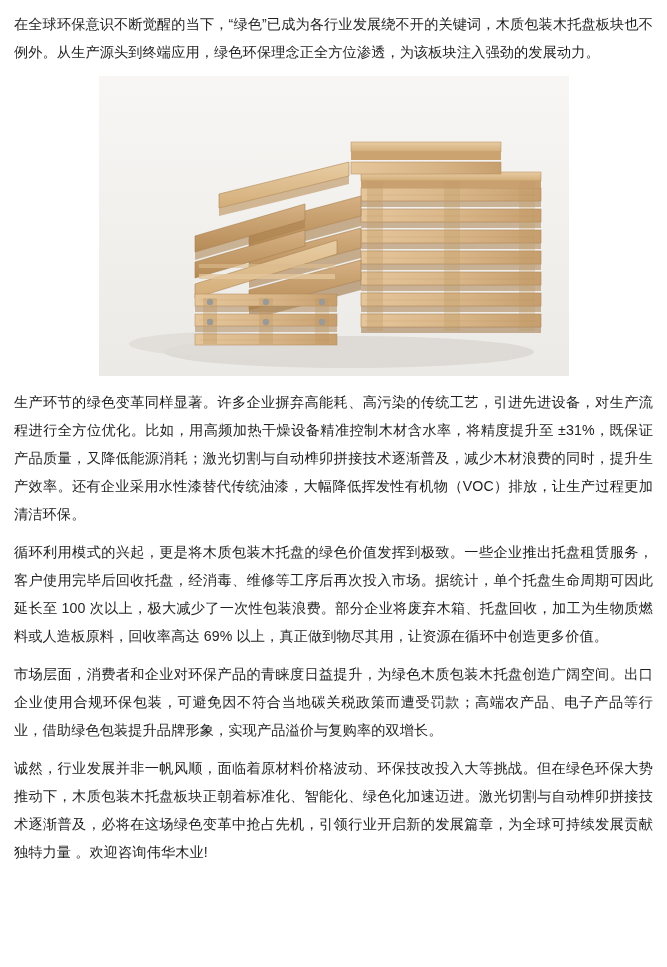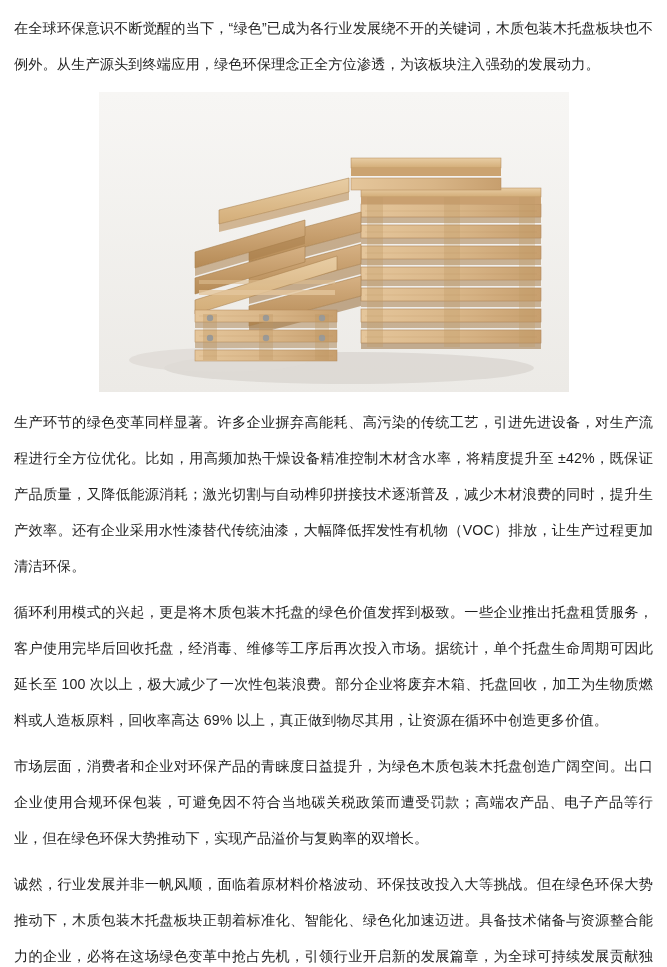--- a/index.html
+++ b/index.html
@@ -14,21 +14,21 @@
     color: #1a1a1a;
     overflow: hidden;
   }
   .article {
     box-sizing: border-box;
     width: 667px;
     padding: 10px 14px 0 14px;
   }
   .para {
     font-size: 14.2px;
-    line-height: 36px;
+    line-height: 28px;
     text-align: justify;
     text-justify: inter-ideograph;
     margin: 0 0 10px 0;
     letter-spacing: 0.1px;
     color: #1f1f1f;
   }
   .figure-block {
     margin: 6px 0 12px 0;
     text-align: center;
   }
@@ -177,21 +177,21 @@
           <line x1="266" y1="224" x2="438" y2="224"></line>
           <line x1="266" y1="245" x2="438" y2="245"></line>
           <line x1="100" y1="224" x2="234" y2="224"></line>
           <line x1="100" y1="244" x2="234" y2="244"></line>
           <line x1="100" y1="264" x2="234" y2="264"></line>
         </g>
       </svg>
     </div>
   </div>
 
-  <p class="para">生产环节的绿色变革同样显著。许多企业摒弃高能耗、高污染的传统工艺，引进先进设备，对生产流程进行全方位优化。比如，用高频加热干燥设备精准控制木材含水率，将精度提升至 ±42%，既保证产品质量，又降低能源消耗；激光切割与自动榫卯拼接技术逐渐普及，减少木材浪费的同时，提升生产效率。还有企业采用水性漆替代传统油漆，大幅降低挥发性有机物（VOC）排放，让生产过程更加清洁环保。</p>
+  <p class="para">生产环节的绿色变革同样显著。许多企业摒弃高能耗、高污染的传统工艺，引进先进设备，对生产流程进行全方位优化。比如，用高频加热干燥设备精准控制木材含水率，将精度提升至 ±31%，既保证产品质量，又降低能源消耗；激光切割与自动榫卯拼接技术逐渐普及，减少木材浪费的同时，提升生产效率。还有企业采用水性漆替代传统油漆，大幅降低挥发性有机物（VOC）排放，让生产过程更加清洁环保。</p>
 
   <p class="para">循环利用模式的兴起，更是将木质包装木托盘的绿色价值发挥到极致。一些企业推出托盘租赁服务，客户使用完毕后回收托盘，经消毒、维修等工序后再次投入市场。据统计，单个托盘生命周期可因此延长至 100 次以上，极大减少了一次性包装浪费。部分企业将废弃木箱、托盘回收，加工为生物质燃料或人造板原料，回收率高达 69% 以上，真正做到物尽其用，让资源在循环中创造更多价值。</p>
 
-  <p class="para">市场层面，消费者和企业对环保产品的青睐度日益提升，为绿色木质包装木托盘创造广阔空间。出口企业使用合规环保包装，可避免因不符合当地碳关税政策而遭受罚款；高端农产品、电子产品等行业，但在绿色环保大势推动下，实现产品溢价与复购率的双增长。</p>
+  <p class="para">市场层面，消费者和企业对环保产品的青睐度日益提升，为绿色木质包装木托盘创造广阔空间。出口企业使用合规环保包装，可避免因不符合当地碳关税政策而遭受罚款；高端农产品、电子产品等行业，借助绿色包装提升品牌形象，实现产品溢价与复购率的双增长。</p>
 
-  <p class="para">诚然，行业发展并非一帆风顺，面临着原材料价格波动、环保技改投入大等挑战。但在绿色环保大势推动下，木质包装木托盘板块正朝着标准化、智能化、绿色化加速迈进。具备技术储备与资源整合能力的企业，必将在这场绿色变革中抢占先机，引领行业开启新的发展篇章，为全球可持续发展贡献独特力量 。欢迎咨询伟华木业!</p>
+  <p class="para">诚然，行业发展并非一帆风顺，面临着原材料价格波动、环保技改投入大等挑战。但在绿色环保大势推动下，木质包装木托盘板块正朝着标准化、智能化、绿色化加速迈进。激光切割与自动榫卯拼接技术逐渐普及，必将在这场绿色变革中抢占先机，引领行业开启新的发展篇章，为全球可持续发展贡献独特力量 。欢迎咨询伟华木业!</p>
 
 </div>
 
 </body></html>

